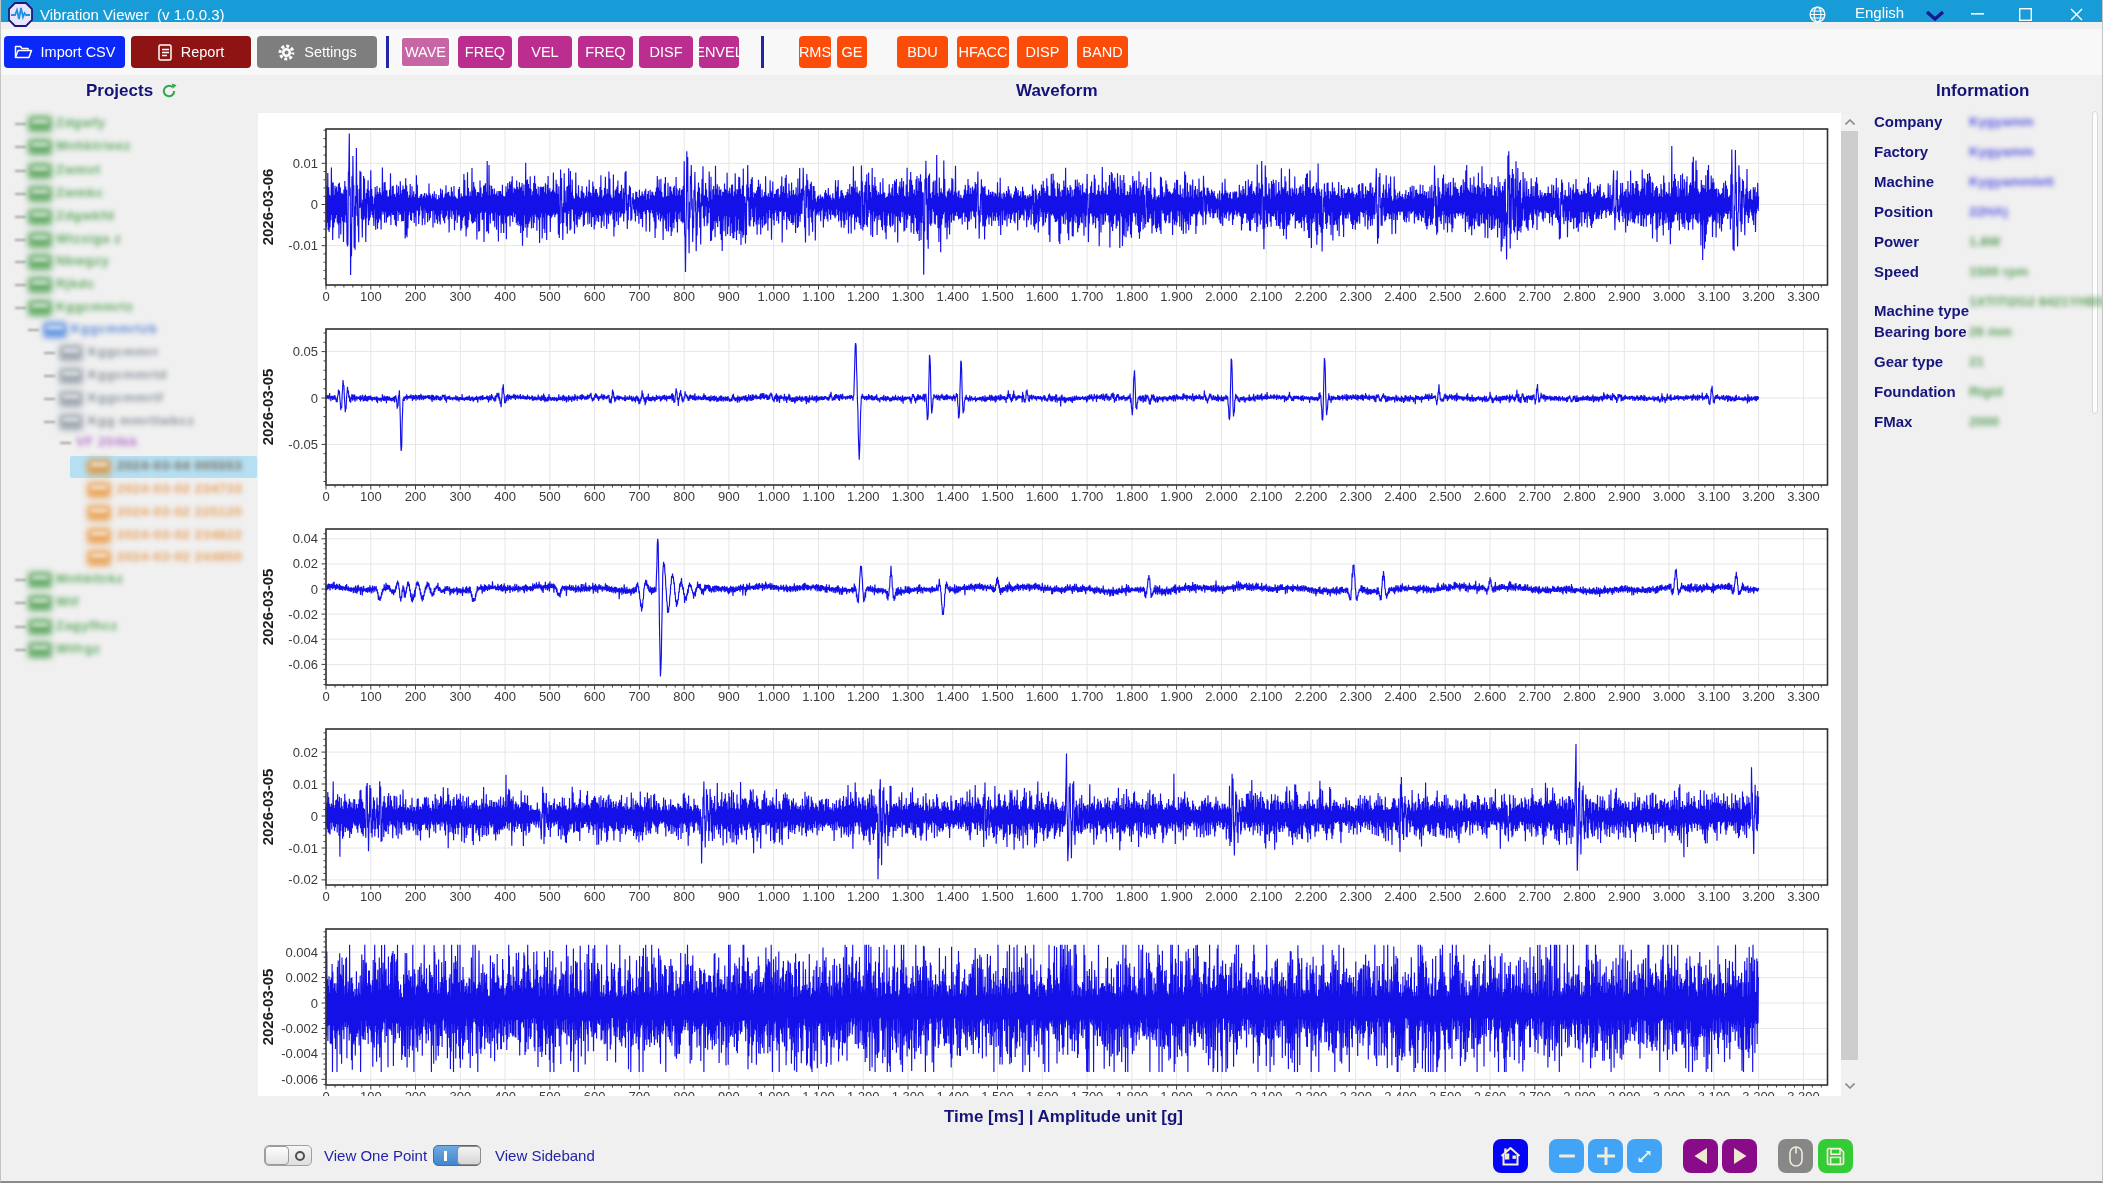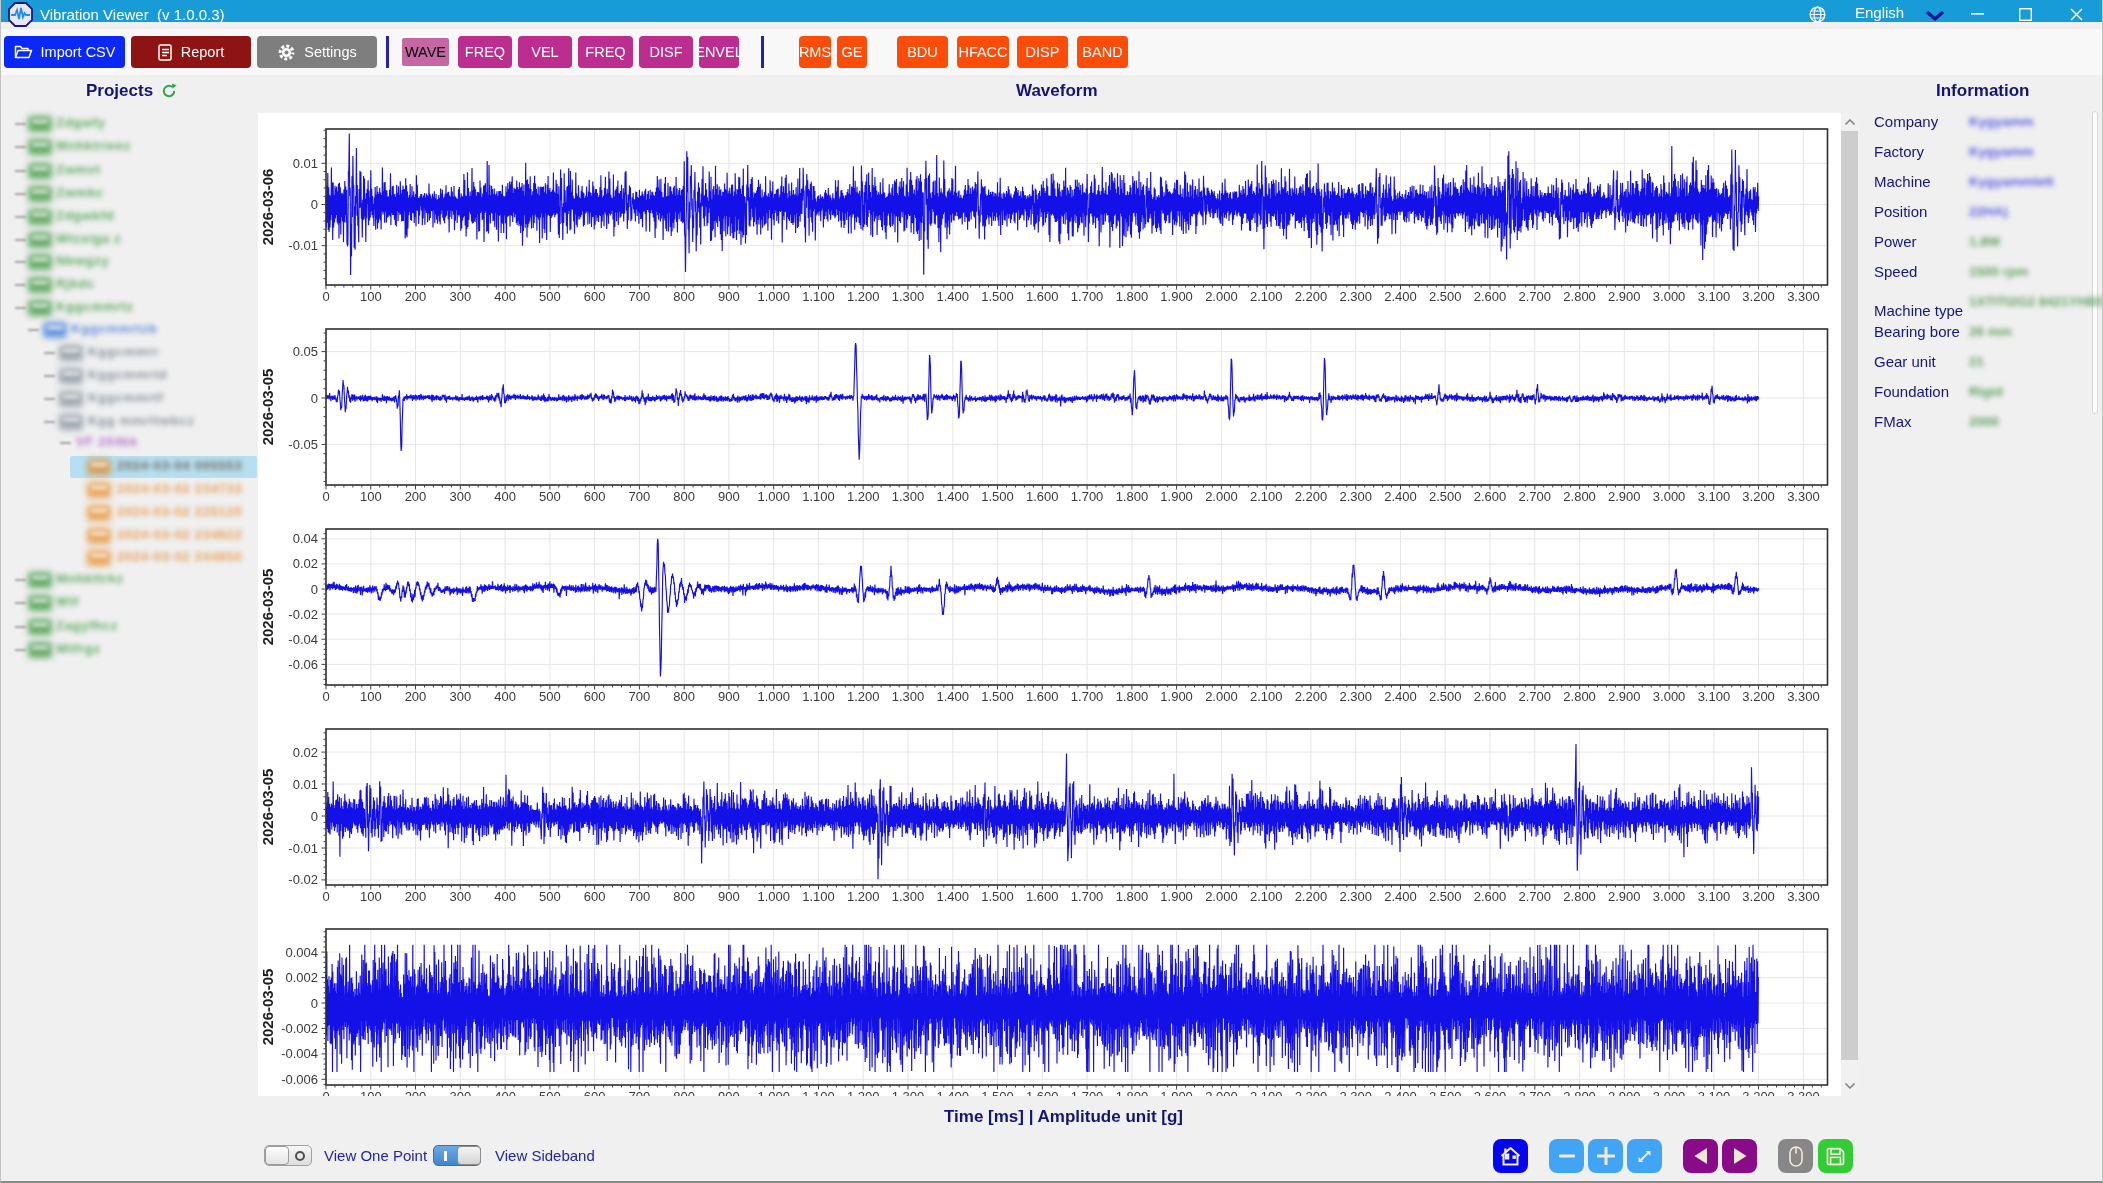--- a/index.html
+++ b/index.html
@@ -12,21 +12,21 @@
   .toolbar { position:absolute; left:-1px; top:29px; width:2103px; height:46px; background:#f8f8f8; }
   .btn { position:absolute; top:7px; height:32px; border-radius:4px; color:#fff; font-size:14.5px;
          display:flex; align-items:center; justify-content:center; }
   .sep { position:absolute; top:7px; width:3px; height:32px; background:#2222aa; }
   .hdr { position:absolute; top:81px; font-size:17px; font-weight:bold; color:#131378; }
   .navy { color:#131378; }
   .blur2 { filter:blur(2.7px); }
   .blur3 { filter:blur(2.8px); }
   .dash { position:absolute; height:2px; width:11px; background:#8f8f8f; filter:blur(1px); }
   .ticon { position:absolute; width:24px; height:16px; border-radius:3px; filter:blur(3px); }
-  .ilabel { position:absolute; left:1873px; font-size:15px; font-weight:normal; color:#16167e; }
+  .ilabel { position:absolute; left:1873px; font-size:15px; font-weight:bold; color:#16167e; }
   .bbtn { position:absolute; top:1139px; width:35px; height:34px; border-radius:8px;
           display:flex; align-items:center; justify-content:center; }
   .tog { position:absolute; top:1145px; width:48px; height:21px; border-radius:5px; }
   .toglab { position:absolute; top:1147px; font-size:15px; color:#2323a8; }
 </style>
 </head>
 <body>
 
 <svg width="1583" height="983" viewBox="0 0 1583 983" style="position:absolute;left:257px;top:113px">
 <rect x="0" y="0" width="1583" height="983" fill="#ffffff"></rect>
@@ -307,21 +307,21 @@
       <rect x="1" y="1" width="12" height="15" rx="1.5" fill="none" stroke="#fff" stroke-width="1.5"></rect>
       <path d="M4 5.5h7M4 8.5h7M4 11.5h5" stroke="#fff" stroke-width="1.3"></path>
     </svg>Report</div>
   <div class="btn" style="left:257px;width:120px;background:#7e7e7e">
     <svg width="19" height="19" viewBox="0 0 19 19" style="margin-right:8px">
       <circle cx="9.5" cy="9.5" r="6.4" fill="none" stroke="#fff" stroke-width="3" stroke-dasharray="2.9 2.13" stroke-dashoffset="1"></circle>
       <circle cx="9.5" cy="9.5" r="4.6" fill="#fff"></circle>
       <circle cx="9.5" cy="9.5" r="2" fill="#7e7e7e"></circle>
     </svg>Settings</div>
   <div class="sep" style="left:386px"></div>
-  <div class="btn" style="left:400px;width:51px;background:#c666a4;color:#000000;border:2px solid #fff">WAVE</div>
+  <div class="btn" style="left:400px;width:51px;background:#c666a4;color:#ffffff;border:2px solid #fff">WAVE</div>
   <div class="btn" style="left:458px;width:54px;background:#bb2d8e">FREQ</div>
   <div class="btn" style="left:518px;width:54px;background:#bb2d8e">VEL</div>
   <div class="btn" style="left:578px;width:55px;background:#bb2d8e">FREQ</div>
   <div class="btn" style="left:639px;width:54px;background:#bb2d8e">DISF</div>
   <div class="btn" style="left:699px;width:40px;background:#bb2d8e">ENVEL</div>
   <div class="sep" style="left:761px"></div>
   <div class="btn" style="left:799px;width:32px;background:#fb4d09">RMS</div>
   <div class="btn" style="left:837px;width:30px;background:#fb4d09">GE</div>
   <div class="btn" style="left:897px;width:51px;background:#fb4d09">BDU</div>
   <div class="btn" style="left:957px;width:52px;background:#fb4d09">HFACC</div>
@@ -450,21 +450,21 @@
 <div class="ilabel" style="top:203px">Position</div>
 <div class="abs blur3" style="left:1968px;top:204px;font-size:13.5px;font-weight:bold;color:#5b5be2;white-space:nowrap">22HA)</div>
 <div class="ilabel" style="top:233px">Power</div>
 <div class="abs blur3" style="left:1968px;top:234px;font-size:13.5px;font-weight:bold;color:#5da05d;white-space:nowrap">1.8W</div>
 <div class="ilabel" style="top:263px">Speed</div>
 <div class="abs blur3" style="left:1968px;top:264px;font-size:13.5px;font-weight:bold;color:#5da05d;white-space:nowrap">1500 rpm</div>
 <div class="ilabel" style="top:302px">Machine type</div>
 <div class="abs blur3" style="left:1968px;top:294px;font-size:13.5px;font-weight:bold;color:#5da05d;white-space:nowrap">1XTITI2G2 8421YHB5</div>
 <div class="ilabel" style="top:323px">Bearing bore</div>
 <div class="abs blur3" style="left:1968px;top:324px;font-size:13.5px;font-weight:bold;color:#5da05d;white-space:nowrap">26 mm</div>
-<div class="ilabel" style="top:353px">Gear unit</div>
+<div class="ilabel" style="top:353px">Gear type</div>
 <div class="abs blur3" style="left:1968px;top:354px;font-size:13.5px;font-weight:bold;color:#5da05d;white-space:nowrap">21</div>
 <div class="ilabel" style="top:383px">Foundation</div>
 <div class="abs blur3" style="left:1968px;top:384px;font-size:13.5px;font-weight:bold;color:#5da05d;white-space:nowrap">Rigid</div>
 <div class="ilabel" style="top:413px">FMax</div>
 <div class="abs blur3" style="left:1968px;top:414px;font-size:13.5px;font-weight:bold;color:#5da05d;white-space:nowrap">2000</div>
 
 <div class="abs navy" style="left:943px;top:1107px;font-size:17px;font-weight:bold">Time [ms] | Amplitude unit [g]</div>
 
 <div class="tog" style="left:263px;background:linear-gradient(#f6f6f6,#dedede);border:1px solid #a0a0a0">
   <div class="abs" style="left:0;top:0;width:24px;height:19px;border-radius:4px;background:linear-gradient(#fdfdfd,#e4e4e4);border:1px solid #9a9a9a"></div>

